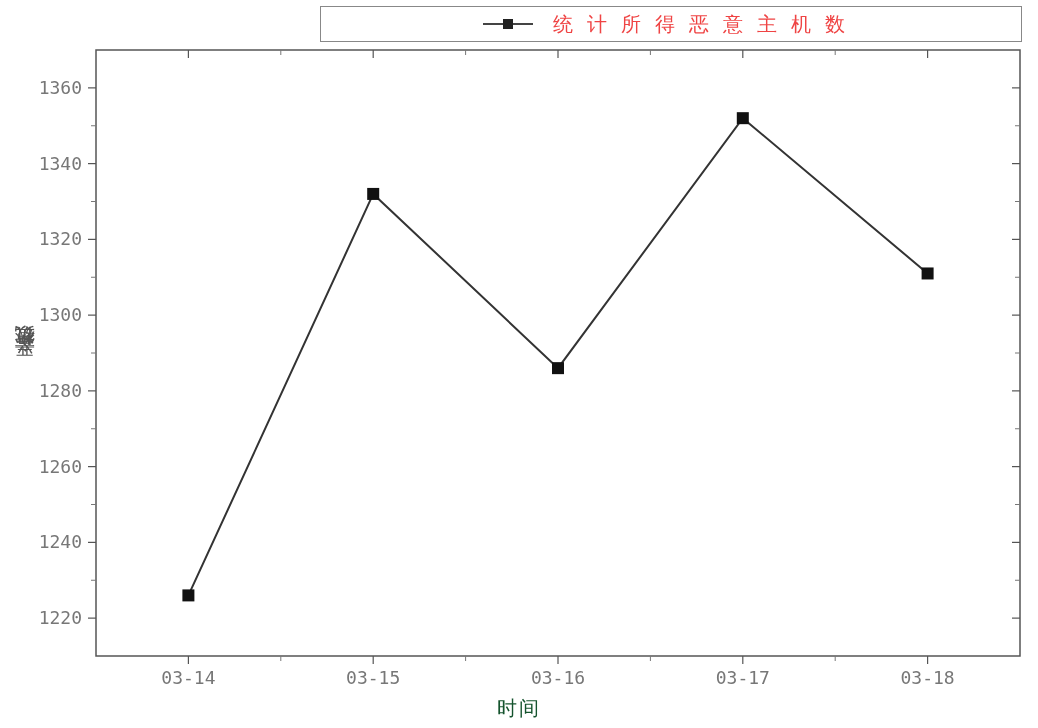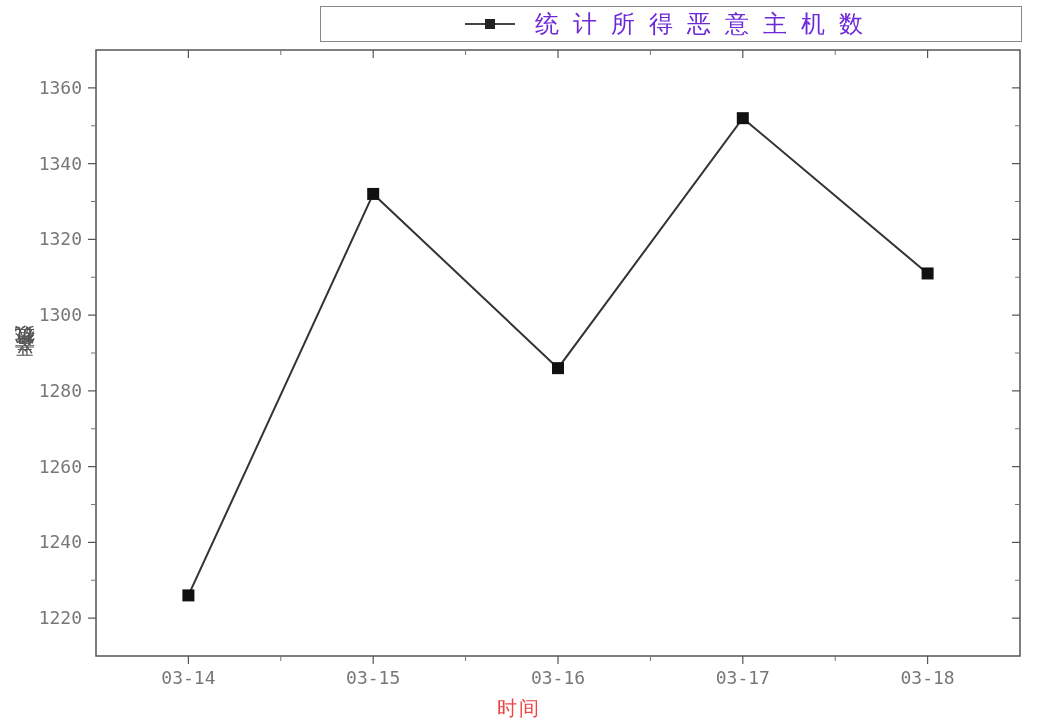--- a/index.html
+++ b/index.html
@@ -27,35 +27,35 @@
     letter-spacing: 3px;
     color: #555;
   }
   .axis-label-x {
     position: absolute;
     bottom: 6px;
     left: 50%;
     transform: translateX(-50%);
     font-size: 20px;
     letter-spacing: 2px;
-    color: #ef4444;
+    color: #14532d;
   }
   .legend-box {
     position: absolute;
     top: 6px;
     left: 320px;
     width: 700px;
     height: 34px;
     border: 1px solid #888;
     background: #ffffff;
     display: flex;
     align-items: center;
     justify-content: center;
-    font-size: 24px;
-    color: #6d28d9;
+    font-size: 20px;
+    color: #ef4444;
     letter-spacing: 14px;
     text-align: right;
   }
   .legend-marker {
     display: inline-flex;
     align-items: center;
     margin-right: 20px;
     letter-spacing: 0;
   }
   .legend-line {

